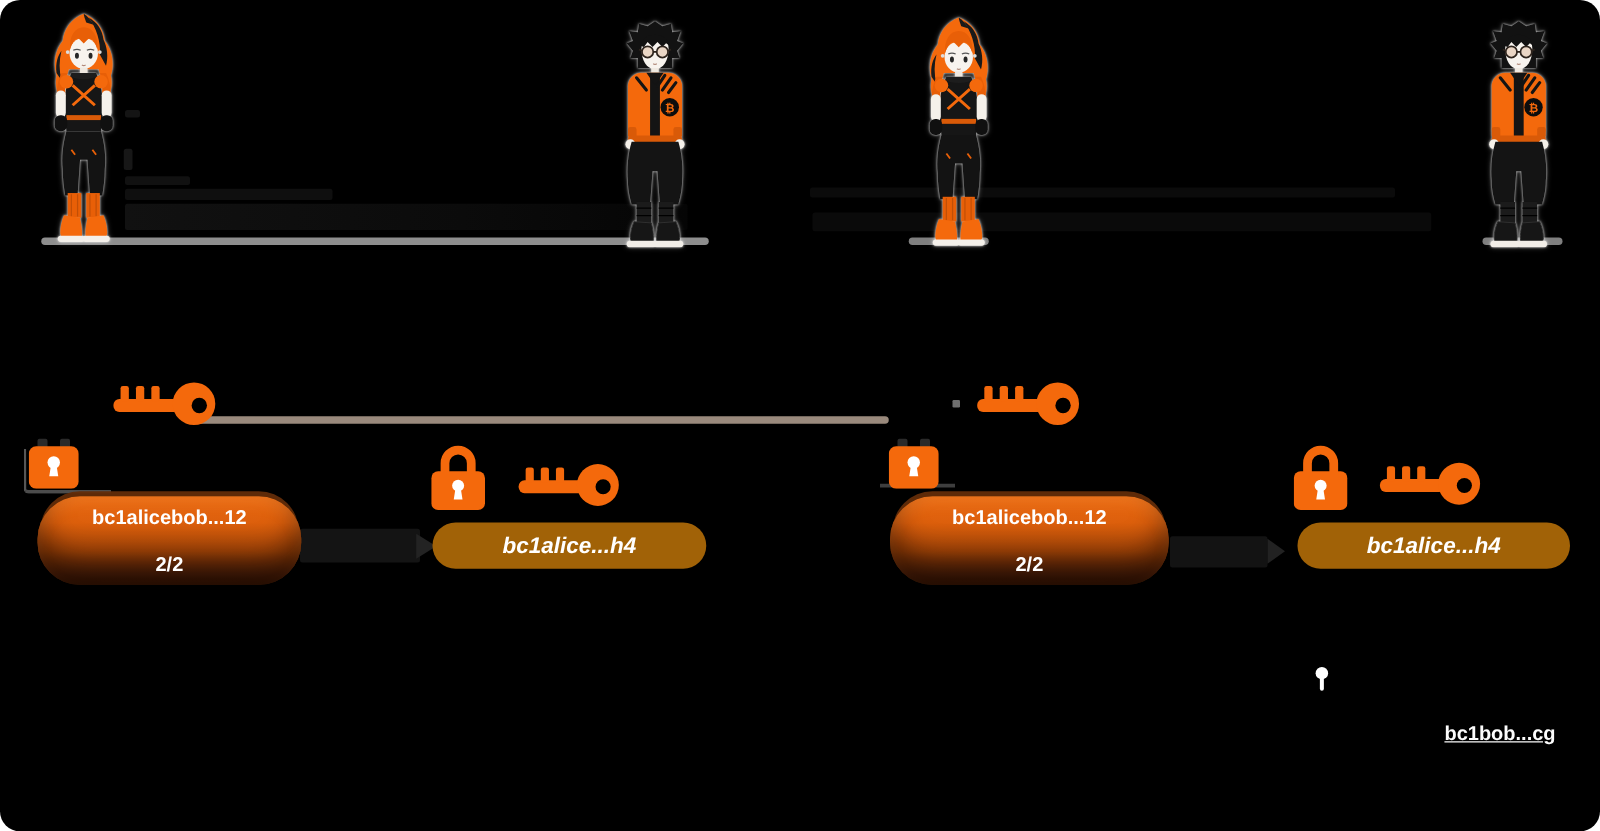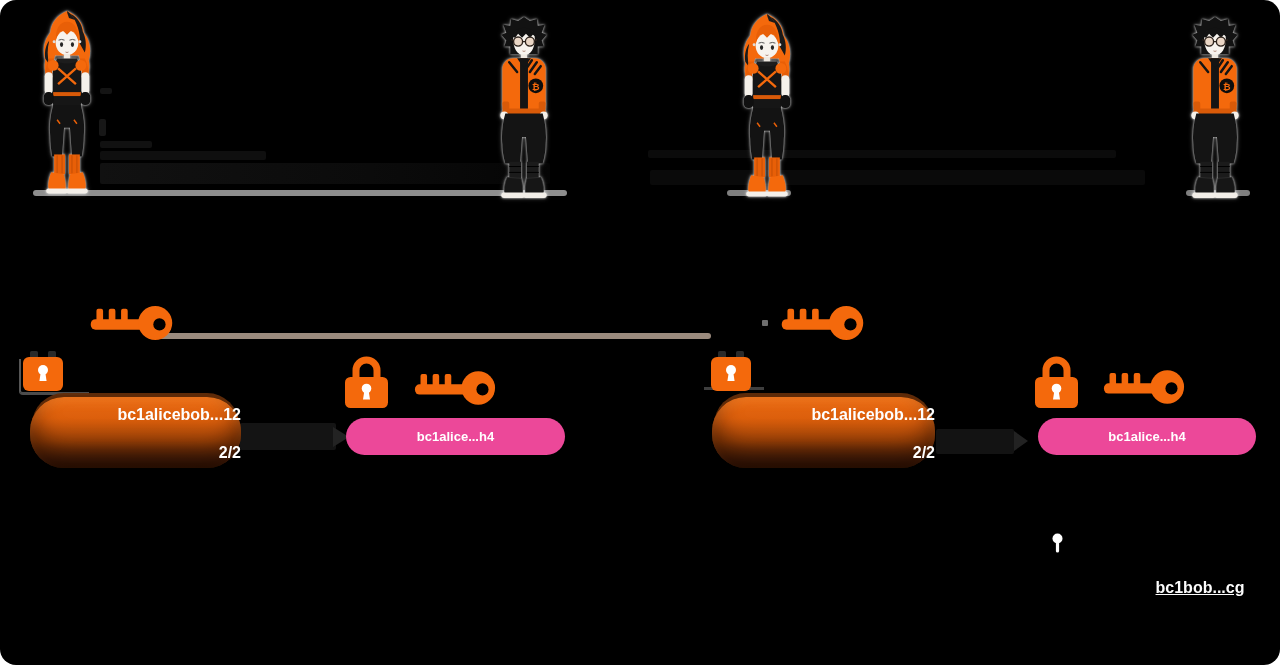--- a/index.html
+++ b/index.html
@@ -16,24 +16,23 @@
   .smudge{border-radius:2px;}
   .pill{display:flex;align-items:center;justify-content:center;color:#FFFFFF;font-weight:bold;}
   .pill-multisig{
     flex-direction:column;gap:20px;padding-top:3px;
     border-radius:34px;
     background:linear-gradient(180deg,#EA6A13 0%,#DC5F0C 30%,#A64607 62%,#56250A 88%,#351703 100%);
     box-shadow:0 -6px 0 -2px rgba(99,44,8,.95),
                inset 0 -20px 24px rgba(20,5,0,.6),
                inset 0 5px 10px rgba(255,150,60,.3);
     font-size:16px;
-    align-items:flex-end;
   }
   .pill-single{
-    border-radius:19px;background:#ec4899;font-size:13px;
+    border-radius:19px;background:#a16207;font-size:18px;font-style:italic;
   }
   .threshold{}
   .chevron{width:0;height:0;border-top:10px solid transparent;border-bottom:10px solid transparent;}
   .footer-address{color:#FCFCFC;font-weight:bold;font-size:16px;text-align:center;}
   .lock-remnant{border-bottom-left-radius:4px;}
 </style>
 </head>
 <body>
 
 <svg style="position:absolute;width:0;height:0;overflow:hidden" aria-hidden="true">

